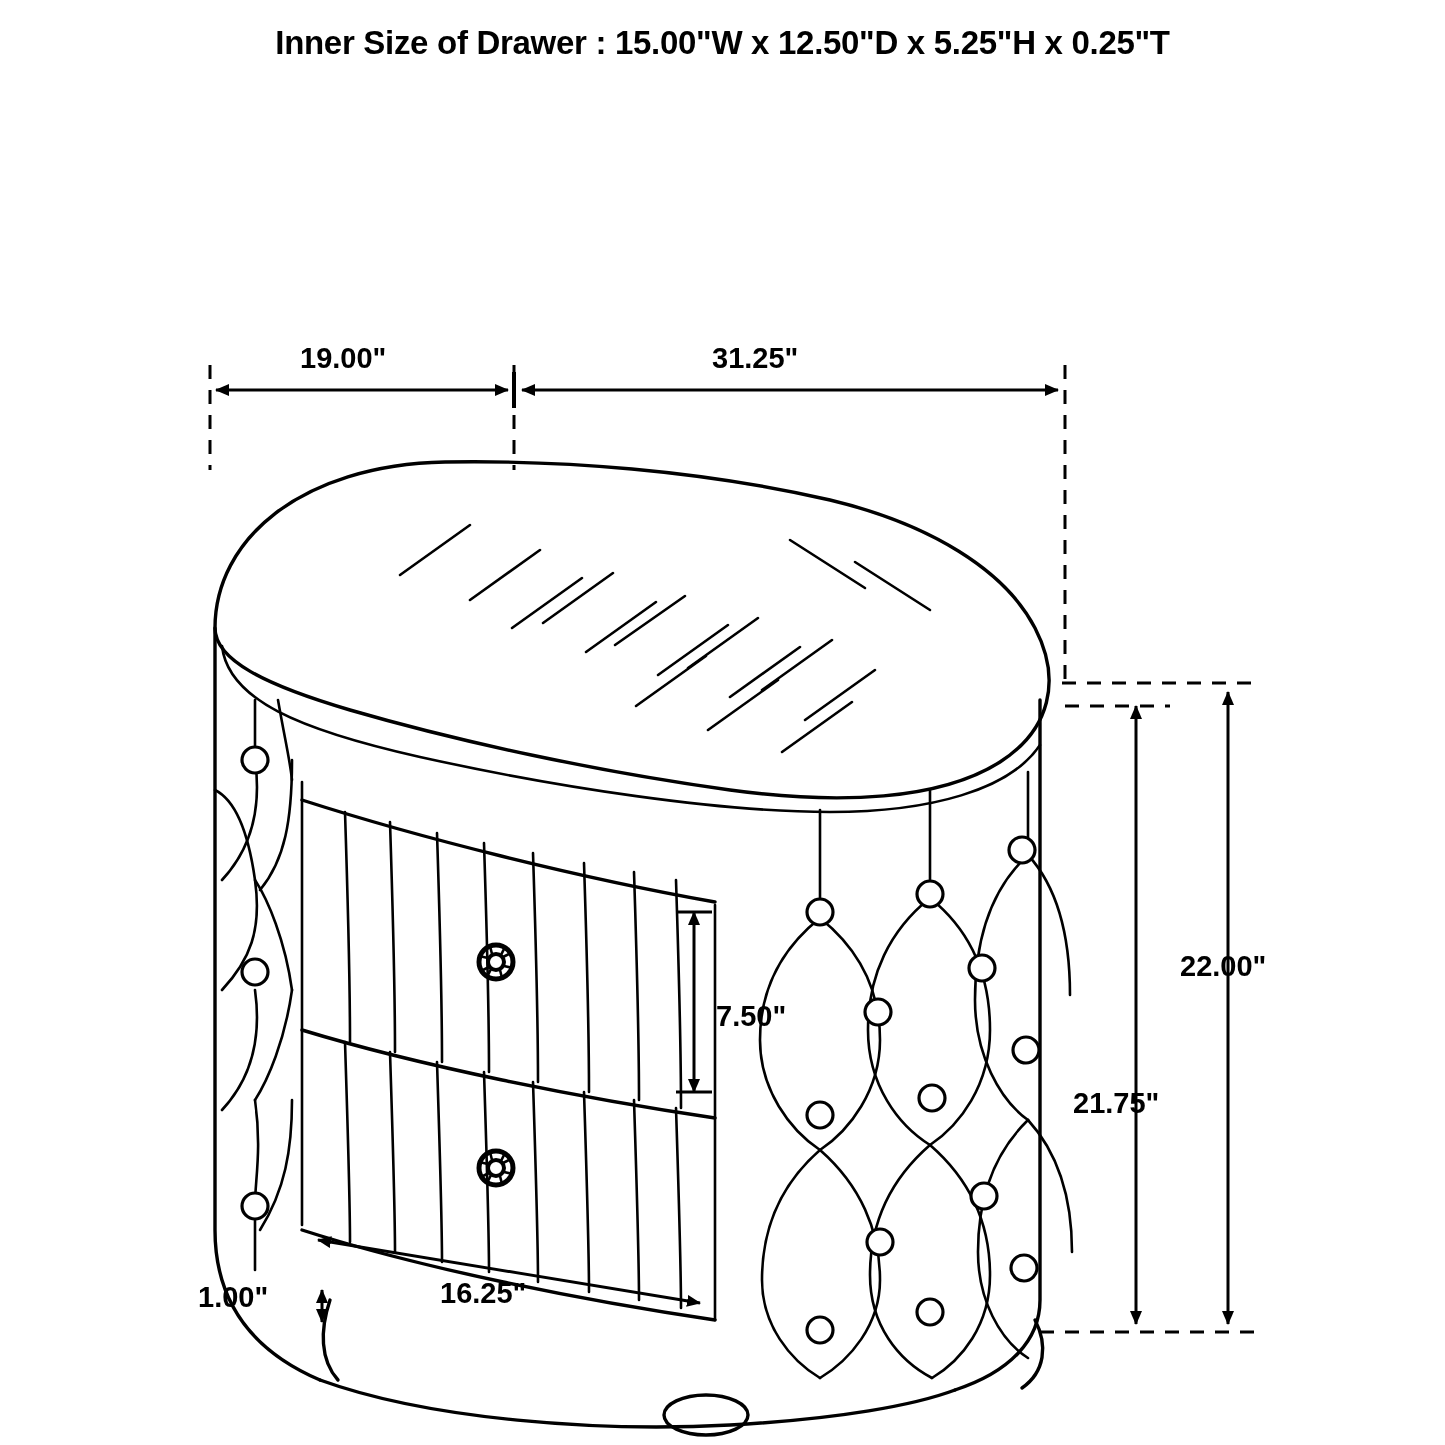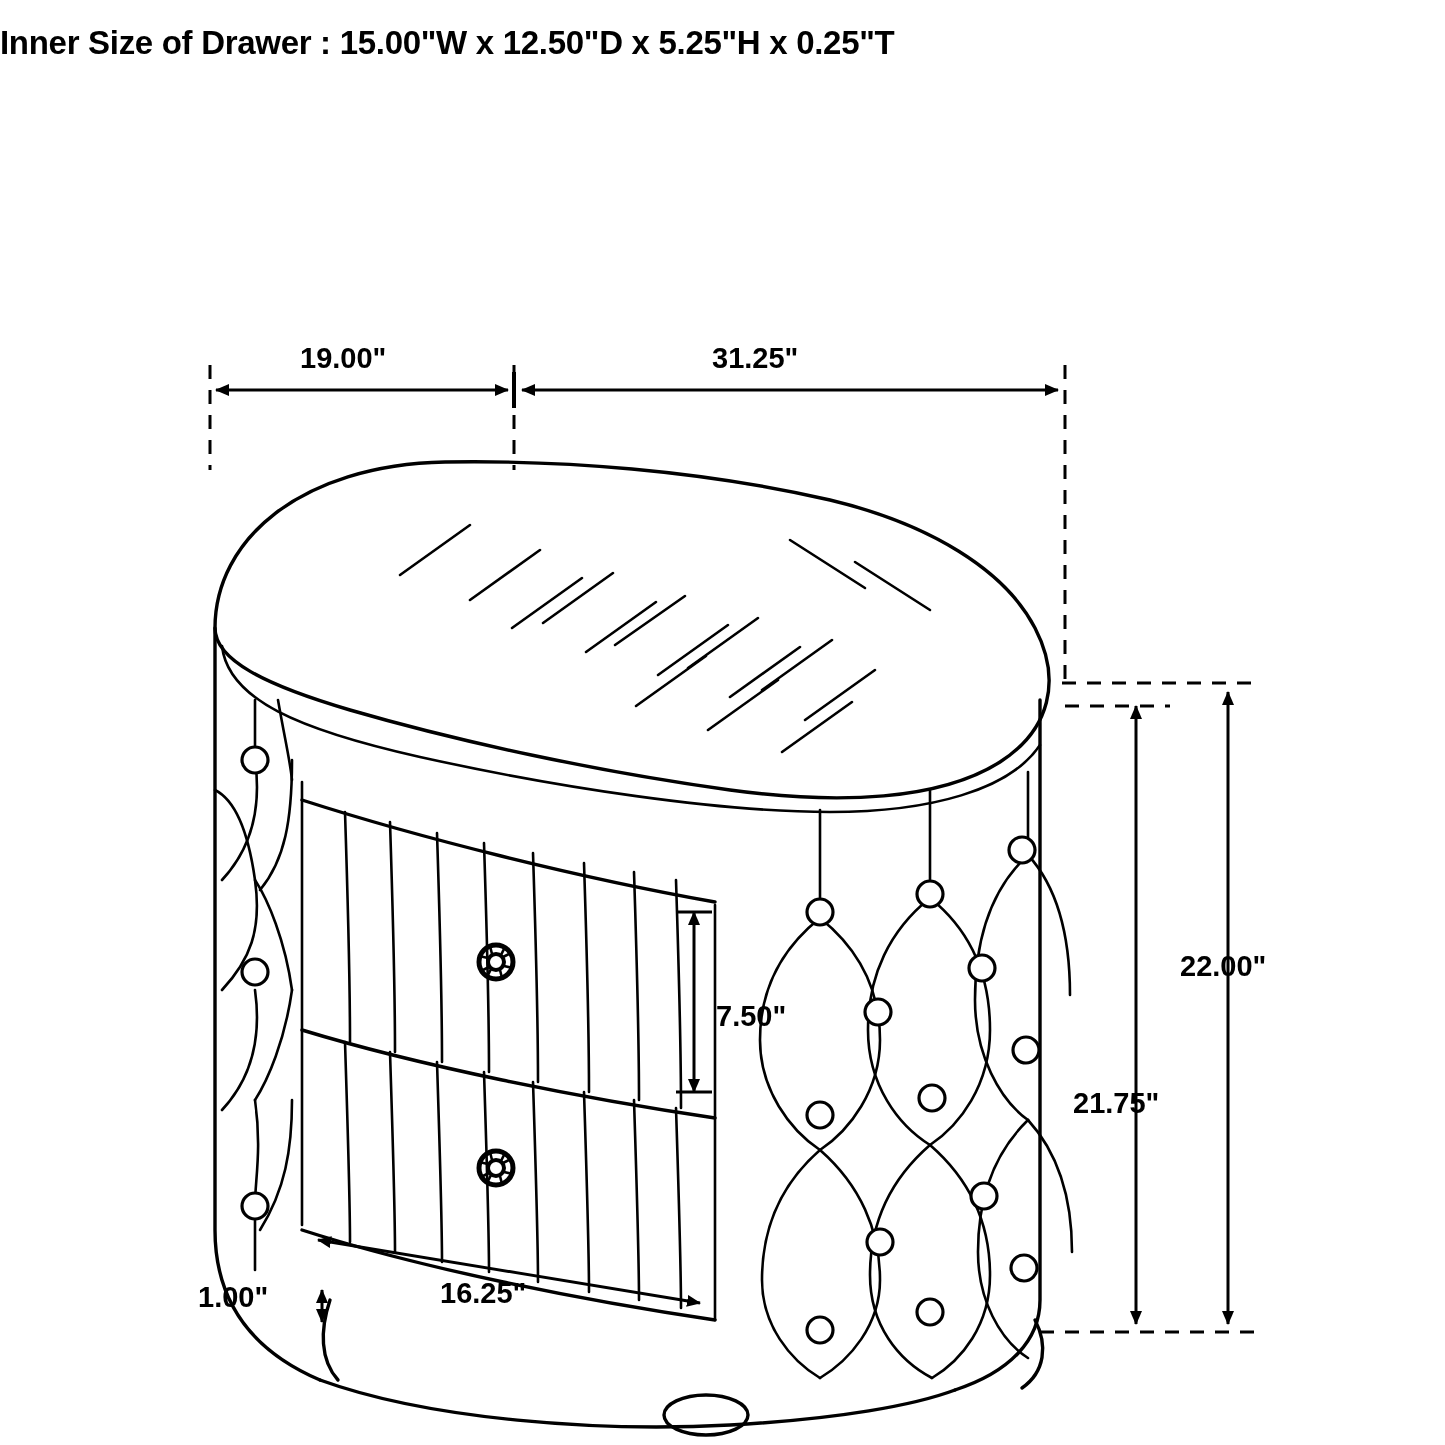--- a/index.html
+++ b/index.html
@@ -18,21 +18,21 @@
   #diagram-root {
     position: relative;
     width: 1445px;
     height: 1445px;
   }
   .title {
     position: absolute;
     top: 24px;
     left: 0;
     width: 1445px;
-    text-align: left;
+    text-align: center;
     font-size: 33px;
     font-weight: bold;
     letter-spacing: -0.3px;
     white-space: nowrap;
   }
   svg.drawing {
     position: absolute;
     top: 0;
     left: 0;
     width: 1445px;

